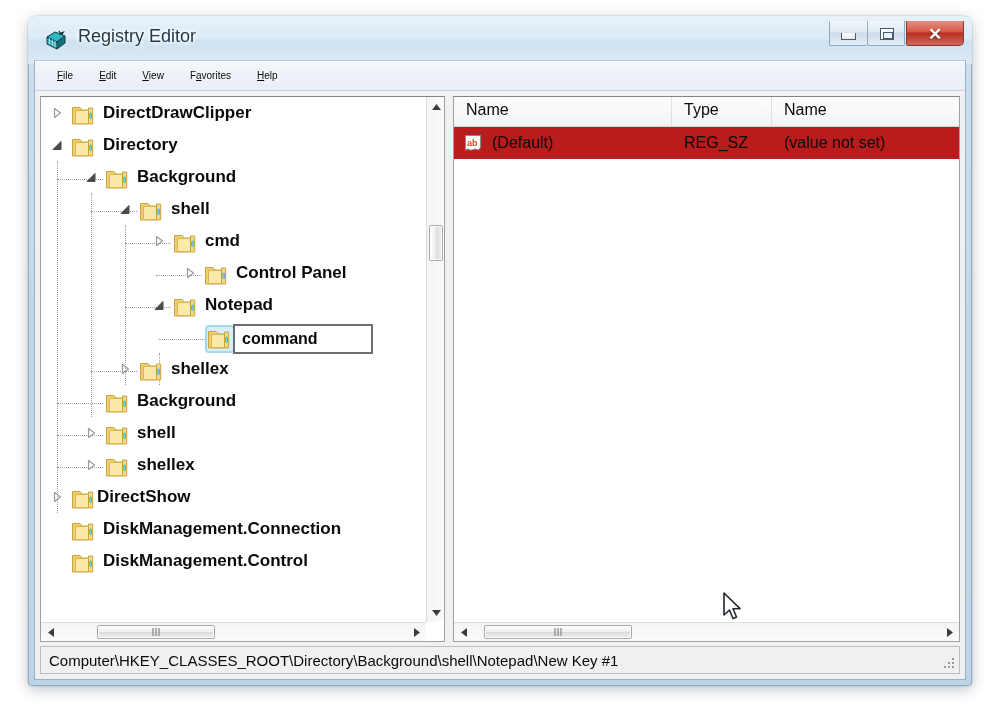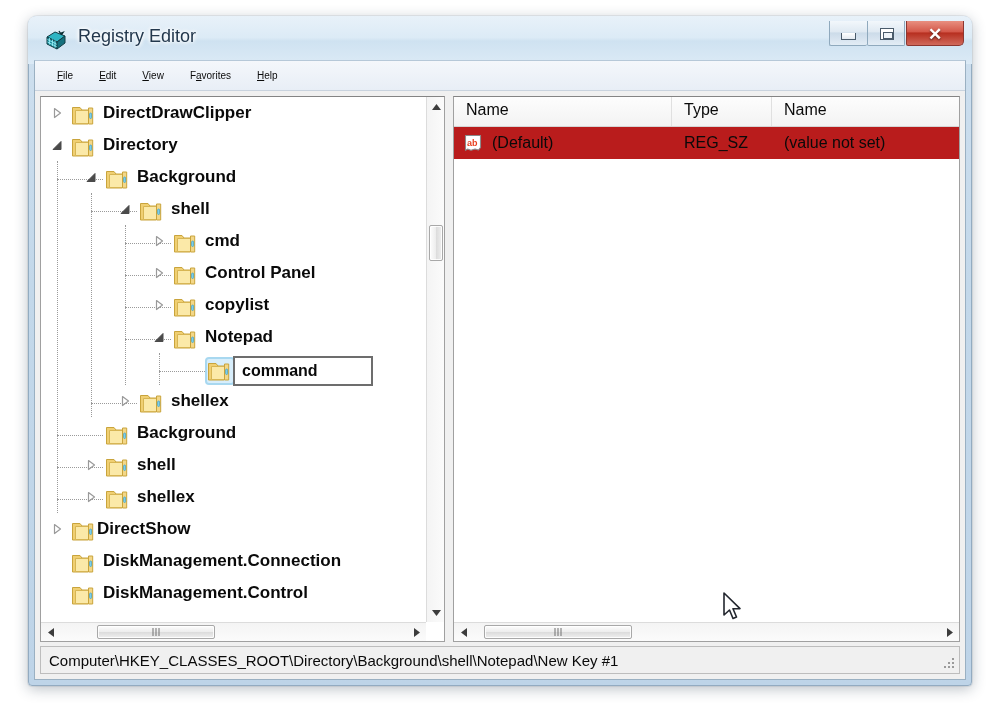--- a/index.html
+++ b/index.html
@@ -468,51 +468,35 @@
                 </span>
                 <span class="folder-icon" style="left: 132px;">
     <svg width="26" height="24" viewBox="0 0 26 24">
       <path d="M1.5 4.5 h7.5 l2 2.5 h6 v14 h-15.5 z" fill="#f0cf72" stroke="#c9a43c" stroke-width="1"></path>
       <path d="M4.5 7.5 h13.5 v13 h-13.5 z" fill="#fbe9a8" stroke="#d7b553" stroke-width="1"></path>
       <path d="M17.5 5 h4.2 v16 h-4.2 z" fill="#f3d788" stroke="#c9a43c" stroke-width="1"></path>
       <rect x="18.6" y="10" width="2" height="5.5" rx="1" fill="#7fd4ef" stroke="#3f9cc4" stroke-width=".7"></rect>
     </svg></span>
                 <span class="tree-label" style="left: 164px;">cmd</span>
               </div>
-              <div class="tree-row" style="top: 0px;">
+              <div class="tree-row" style="top: 0px; margin-left: 31px;">
                 <div class="dotline-h" style="left: 84px; width: 46px; top: 16px;"></div>
                 <span class="twisty" style="left: 112px;">
     <svg width="12" height="12" viewBox="0 0 12 12">
       <polygon points="3.5,1.5 9.5,6 3.5,10.5" fill="none" stroke="#9a9a9a" stroke-width="1.2" stroke-linejoin="round"></polygon>
     </svg>
                 </span>
                 <span class="folder-icon" style="left: 132px;">
     <svg width="26" height="24" viewBox="0 0 26 24">
       <path d="M1.5 4.5 h7.5 l2 2.5 h6 v14 h-15.5 z" fill="#f0cf72" stroke="#c9a43c" stroke-width="1"></path>
       <path d="M4.5 7.5 h13.5 v13 h-13.5 z" fill="#fbe9a8" stroke="#d7b553" stroke-width="1"></path>
       <path d="M17.5 5 h4.2 v16 h-4.2 z" fill="#f3d788" stroke="#c9a43c" stroke-width="1"></path>
       <rect x="18.6" y="10" width="2" height="5.5" rx="1" fill="#7fd4ef" stroke="#3f9cc4" stroke-width=".7"></rect>
     </svg></span>
                 <span class="tree-label" style="left: 164px;">Control Panel</span>
-              </div>
-              <div class="tree-row" style="top: 0px;">
-                <div class="dotline-h" style="left: 84px; width: 46px; top: 16px;"></div>
-                <span class="twisty" style="left: 112px;">
-    <svg width="12" height="12" viewBox="0 0 12 12">
-      <polygon points="3.5,1.5 9.5,6 3.5,10.5" fill="none" stroke="#9a9a9a" stroke-width="1.2" stroke-linejoin="round"></polygon>
-    </svg>
-                </span>
-                <span class="folder-icon" style="left: 132px;">
-    <svg width="26" height="24" viewBox="0 0 26 24">
-      <path d="M1.5 4.5 h7.5 l2 2.5 h6 v14 h-15.5 z" fill="#f0cf72" stroke="#c9a43c" stroke-width="1"></path>
-      <path d="M4.5 7.5 h13.5 v13 h-13.5 z" fill="#fbe9a8" stroke="#d7b553" stroke-width="1"></path>
-      <path d="M17.5 5 h4.2 v16 h-4.2 z" fill="#f3d788" stroke="#c9a43c" stroke-width="1"></path>
-      <rect x="18.6" y="10" width="2" height="5.5" rx="1" fill="#7fd4ef" stroke="#3f9cc4" stroke-width=".7"></rect>
-    </svg></span>
-                <span class="tree-label" style="left: 164px;">copylist</span>
               </div>
               <div class="tree-row" style="top: 0px;">
                 <div class="dotline-h" style="left: 84px; width: 46px; top: 16px;"></div>
                 <span class="twisty" style="left: 112px;">
     <svg width="12" height="12" viewBox="0 0 12 12">
       <polygon points="2,10.5 10,2.5 10,10.5" fill="#4a4a4a" stroke="#4a4a4a" stroke-width="1" stroke-linejoin="round"></polygon>
     </svg>
                 </span>
                 <span class="folder-icon" style="left: 132px;">
     <svg width="26" height="24" viewBox="0 0 26 24">

